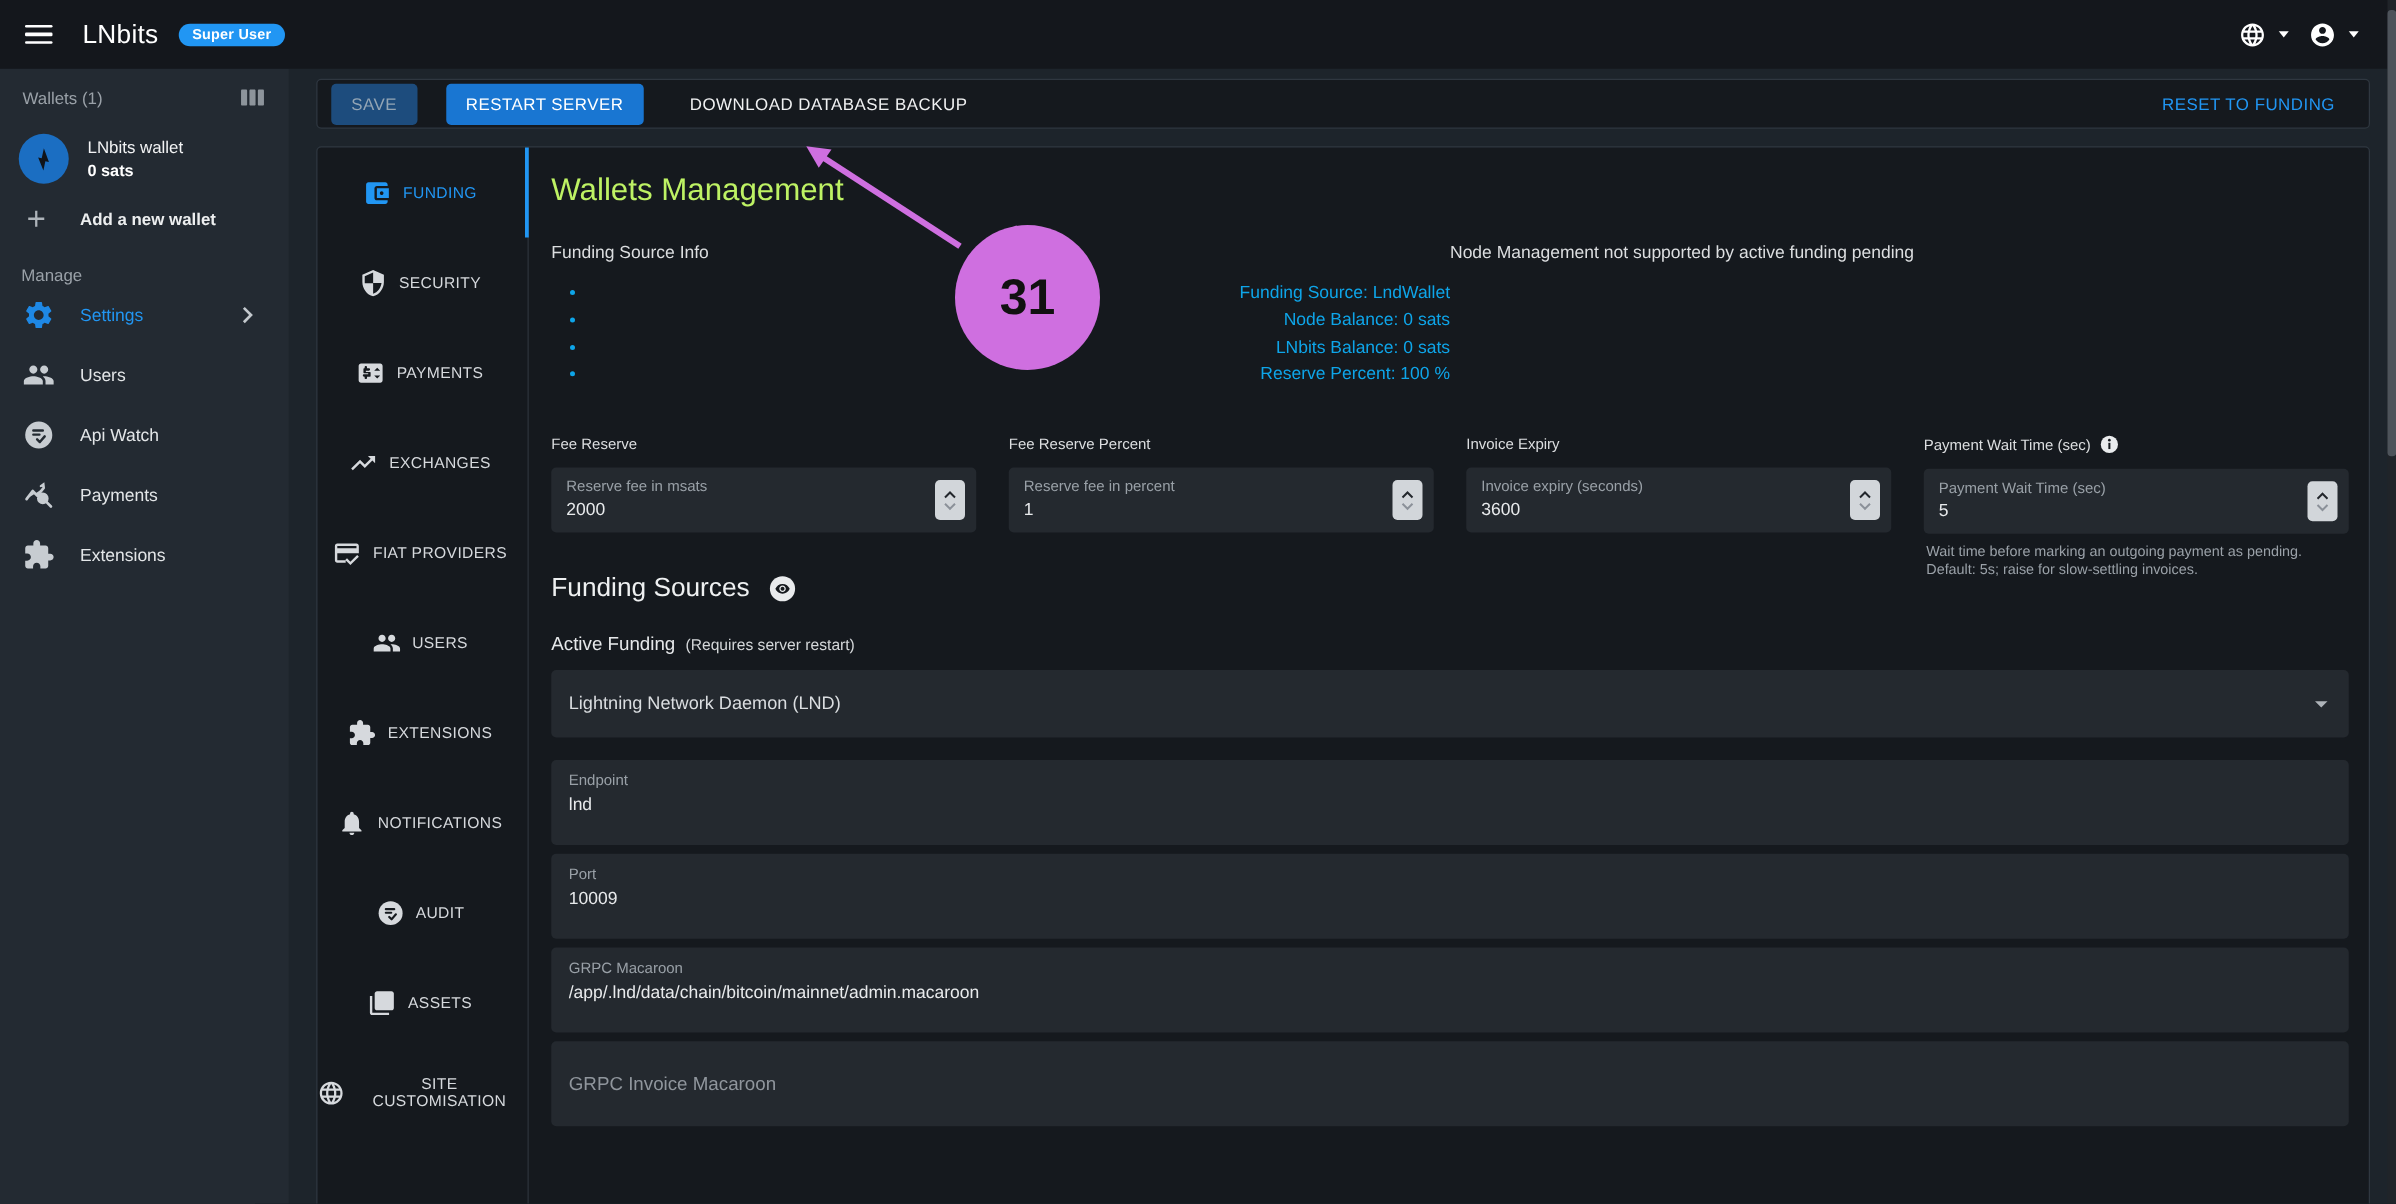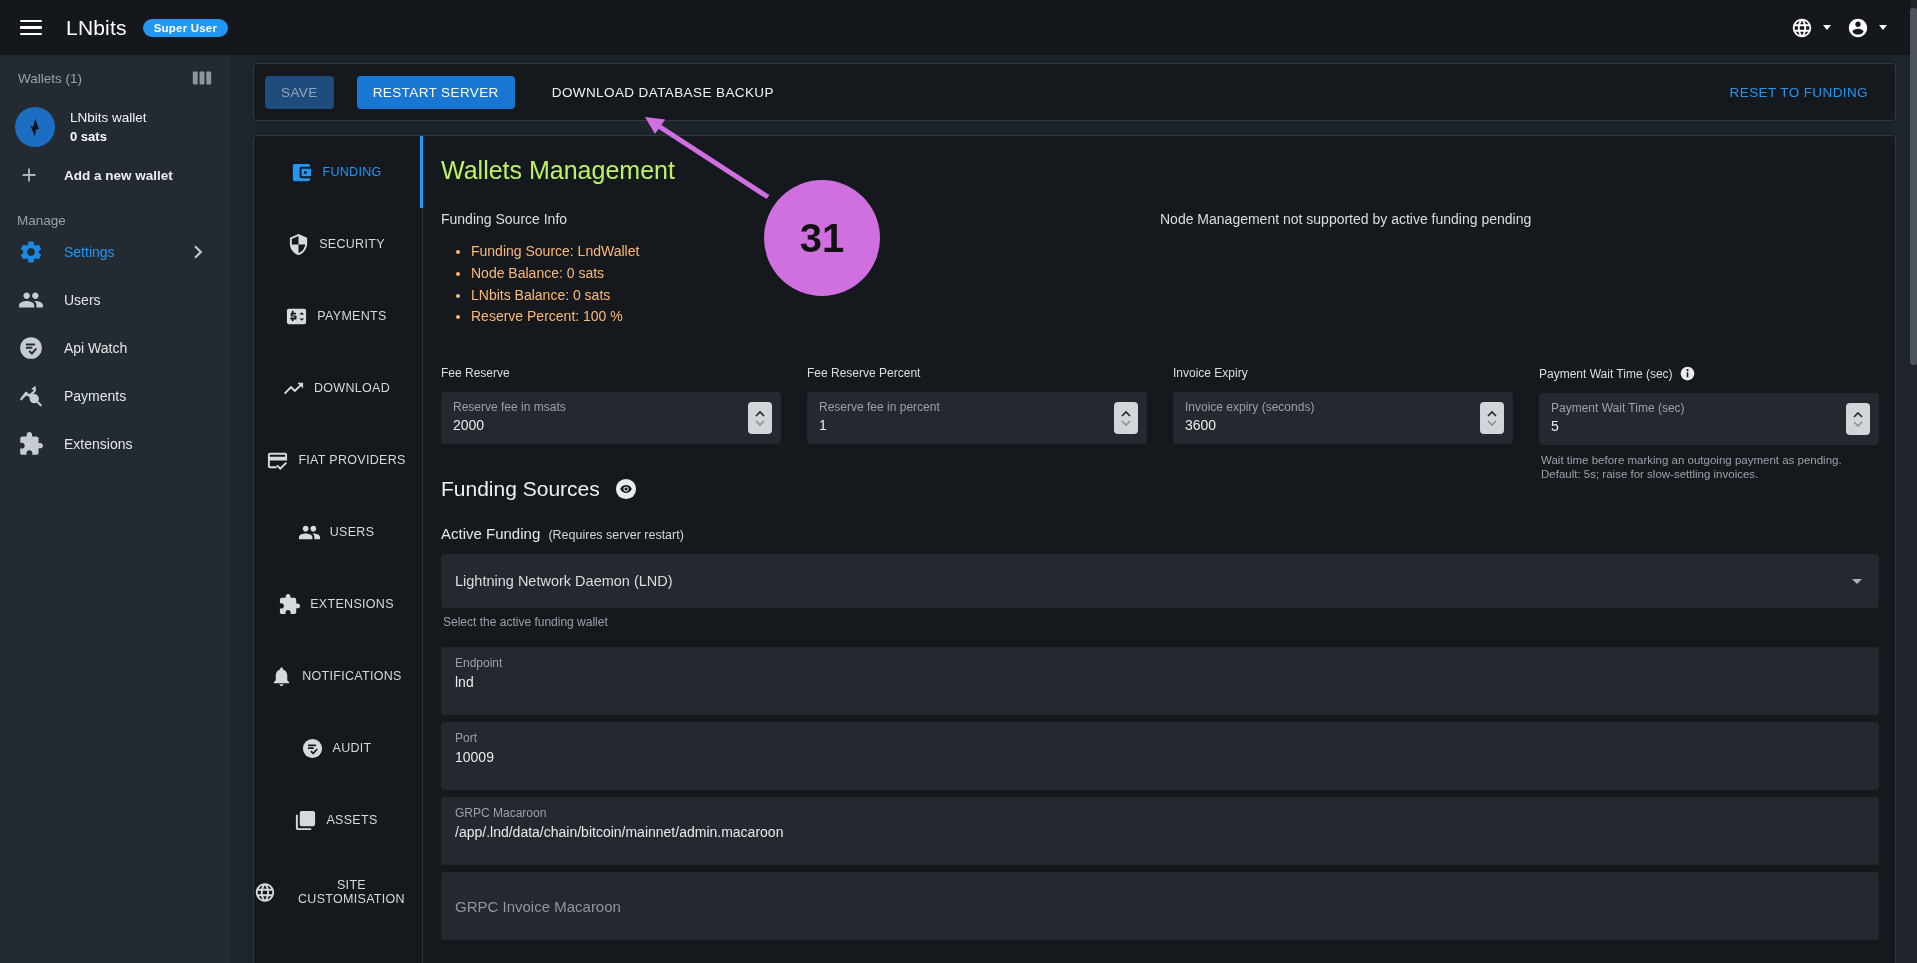--- a/index.html
+++ b/index.html
@@ -50,21 +50,21 @@
   .nav-item .nav-label { margin-left:20px; font-size:14px; }
   .nav-item.active { color:#2196f3; }
   .nav-item.active svg { fill:#1e88e5; }
   .nav-item.active .nav-label { color:#2196f3; }
   .nav-chevron { margin-left:auto; margin-right:20px; width:22px; height:22px; fill:#c3c8cd !important; }
 
   
   .main { position:absolute; top:55px; left:231px; width:1686px; height:908px; overflow:hidden; background:#1d242b; }
   .card { background:#15191e; border:1px solid #2f3740; border-radius:4px; }
   .toolbar {
-    margin:8px 21px 0 22px; height:58px; display:flex; align-items:center; padding:0 11px;
+    margin:8px 21px 0 22px; height:40px; display:flex; align-items:center; padding:0 11px;
   }
   .btn { border:none; border-radius:4px; font-family:inherit; font-size:13.5px; letter-spacing:.4px; cursor:pointer; padding:9px 16px; font-weight:400; }
   .btn-save { background:#1d4c7d; color:#93a5b5; margin-right:23px; }
   .btn-restart { background:#1976d2; color:#ffffff; margin-right:21px; }
   .btn-flat { background:transparent; color:#f0f1f2; }
   .btn-reset { background:transparent; color:#2196f3; margin-left:auto; }
 
   .settings-card { margin:14px 21px 0 22px; height:1100px; display:flex; }
 
   
@@ -75,21 +75,21 @@
   .tab.active { color:#2196f3; }
   .tab-indicator { position:absolute; top:0; right:-1px; width:3px; height:72px; background:#2196f3; }
 
   
   .content { flex:1; padding:16px 16px 0 18px; }
   .page-title { font-size:25px; font-weight:400; color:#bef264; margin-top:4px; }
   .info-row { display:flex; margin-top:26px; }
   .info-col { flex:1; }
   .subhead { font-size:14px; color:#dcdee0; }
   .bullets { margin:14px 0 0 30px; }
-  .bullets li { font-size:14px; color:#fdba74; line-height:21.8px; }
+  .bullets li { font-size:14px; color:#0ea5e9; line-height:21.8px;text-align:right; }
   .node-note { font-size:14px; color:#dcdee0; }
 
   .fields-row { display:grid; grid-template-columns:repeat(4,1fr); column-gap:26px; margin-top:38px; }
   .field-label { font-size:12px; color:#dcdee0; margin-bottom:12px; display:flex; align-items:center; }
   .q-field { background:#24292f; border-radius:4px; position:relative; height:52px; padding:8px 40px 0 12px; }
   .float-label { font-size:12px; color:#99a0a7; display:block; }
   .field-input { background:transparent; border:none; outline:none; color:#e8eaec; font-size:14px; font-family:inherit; width:100%; padding-top:3px; }
   .spinner { position:absolute; right:9px; top:50%; transform:translateY(-50%); width:24px; height:32px; background:#d2d6da; border-radius:4px; display:flex; flex-direction:column; align-items:center; justify-content:center; gap:1px; cursor:pointer; }
   .field-hint { position:absolute; top:60px; left:2px; font-size:11.5px; line-height:14px; color:#9aa1a8; }
   .fieldcol { position:relative; }
@@ -248,21 +248,21 @@
       <div class="tab">
         <svg viewBox="0 0 24 24">
             <path d="M20 4H4c-1.1 0-2 .9-2 2v12c0 1.1.9 2 2 2h16c1.1 0 2-.9 2-2V6c0-1.1-.9-2-2-2zM9 15v1c0 .55-.45 1-1 1s-1-.45-1-1v-1H6.5c-.55 0-1-.45-1-1s.45-1 1-1H10v-1H6.5c-.28 0-.5-.22-.5-.5v-3c0-.28.22-.5.5-.5H7v-1c0-.55.45-1 1-1s1 .45 1 1v1h1.5c.55 0 1 .45 1 1s-.45 1-1 1H8v1h3.5c.28 0 .5.22.5.5v3c0 .28-.22.5-.5.5H9zm8.5 1.5L15 14h5l-2.5 2.5zM15 10l2.5-2.5L20 10h-5z"></path>
           </svg>
         <span class="tab-label">PAYMENTS</span>
       </div>
       <div class="tab">
         <svg viewBox="0 0 24 24">
             <path d="M16 6l2.29 2.29-4.88 4.88-4-4L2 16.59 3.41 18l6-6 4 4 6.3-6.29L22 12V6z"></path>
           </svg>
-        <span class="tab-label">DOWNLOAD</span>
+        <span class="tab-label">EXCHANGES</span>
       </div>
       <div class="tab">
         <svg viewBox="0 0 24 24">
             <path d="M20 4H4c-1.11 0-1.99.89-1.99 2L2 18c0 1.11.89 2 2 2h7v-2H4v-6h18V6c0-1.11-.89-2-2-2zm0 4H4V6h16v2zm-5.07 11.17l-2.83-2.83-1.41 1.41L14.93 22 22 14.93l-1.41-1.41-5.66 5.65z"></path>
           </svg>
         <span class="tab-label">FIAT PROVIDERS</span>
       </div>
       <div class="tab">
         <svg viewBox="0 0 24 24">
             <path d="M16 11c1.66 0 2.99-1.34 2.99-3S17.66 5 16 5c-1.66 0-3 1.34-3 3s1.34 3 3 3zm-8 0c1.66 0 2.99-1.34 2.99-3S9.66 5 8 5C6.34 5 5 6.34 5 8s1.34 3 3 3zm0 2c-2.33 0-7 1.17-7 3.5V19h14v-2.5c0-2.33-4.67-3.5-7-3.5zm8 0c-.29 0-.62.02-.97.05 1.16.84 1.97 1.97 1.97 3.45V19h6v-2.5c0-2.33-4.67-3.5-7-3.5z"></path>
@@ -406,21 +406,20 @@
         <span>Active Funding</span>
         <span class="small-note">(Requires server restart)</span>
       </div>
 
       <div class="select-field">
         <span class="select-value">Lightning Network Daemon (LND)</span>
         <svg class="select-caret" viewBox="0 0 24 24">
             <path d="M7 10l5 5 5-5z"></path>
           </svg>
       </div>
-      <div class="select-hint">Select the active funding wallet</div>
 
       <div class="lnd-fields">
         <div class="big-field">
           <span class="float-label">Endpoint</span>
           <input class="field-input" type="text" value="lnd" style="">
         </div>
         <div class="big-field">
           <span class="float-label">Port</span>
           <input class="field-input" type="text" value="10009" style="">
         </div>

